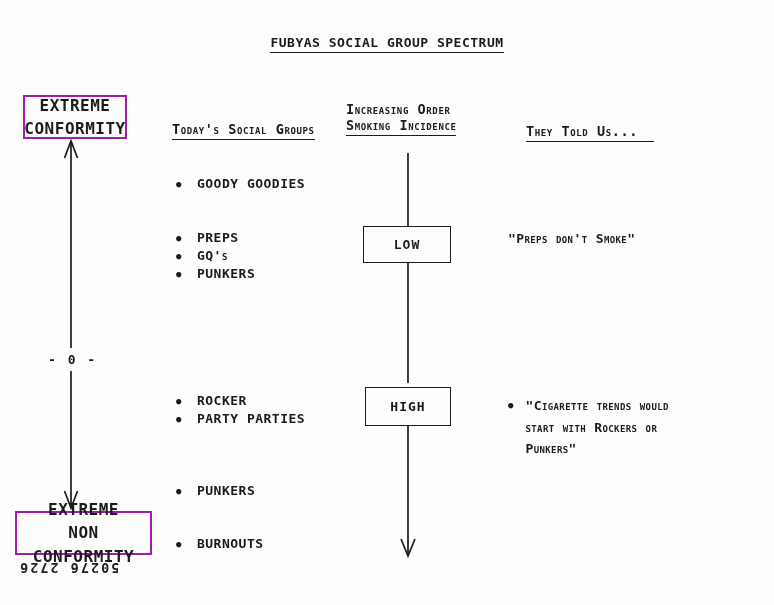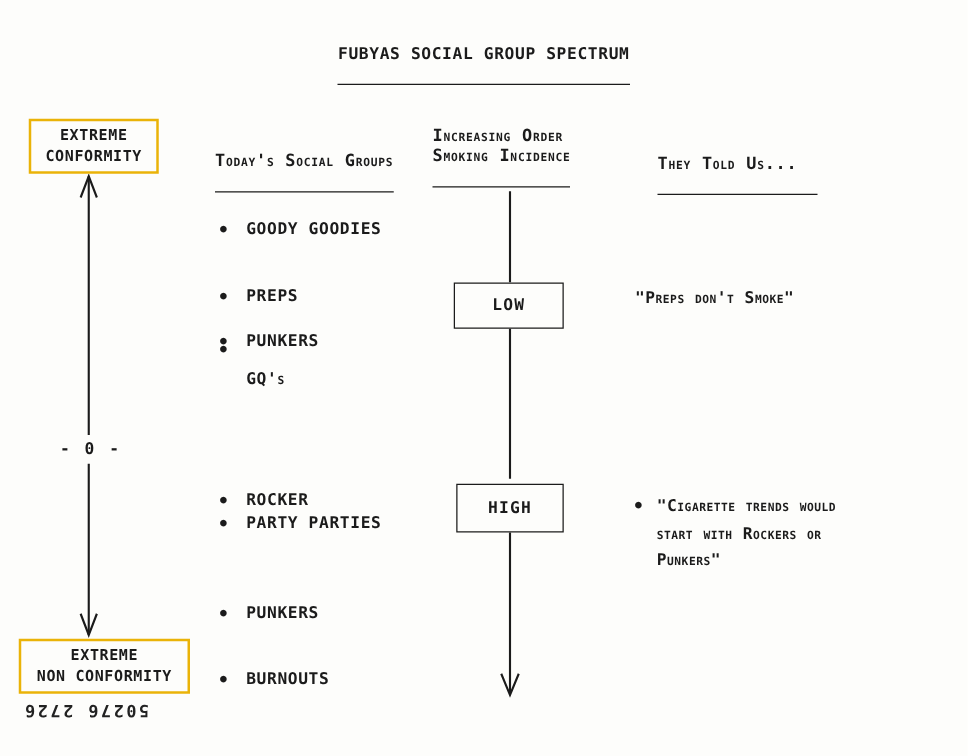--- a/index.html
+++ b/index.html
@@ -7,28 +7,28 @@
     position:relative;
     width:774px;height:605px;
     background:#fdfdfb;
     font-family:"DejaVu Sans Mono","Liberation Mono",monospace;
     color:#1b1b1b;
     overflow:hidden;
   }
   .abs{position:absolute;white-space:nowrap;}
   .caps{font-weight:700;letter-spacing:0.5px;font-size:13px;}
   .smallcaps{font-variant:small-caps;font-weight:700;letter-spacing:0.6px;font-size:13.5px;}
-  .underline{border-bottom:1.6px solid #1b1b1b;padding-bottom:16px;display:inline-block;}
+  .underline{border-bottom:1.6px solid #1b1b1b;padding-bottom:2px;display:inline-block;}
   .title-wrap{left:0;right:0;top:32px;text-align:center;}
   .box{
     position:absolute;
-    border:2px solid #eab308;
+    border:2px solid #a21caf;
     background:#fdfdfb;
     display:flex;flex-direction:column;align-items:center;justify-content:center;
-    font-weight:700;font-size:12px;letter-spacing:0.5px;line-height:1.45;
+    font-weight:700;font-size:16px;letter-spacing:0.5px;line-height:1.45;
     text-align:center;
   }
   .small-box{
     position:absolute;
     border:1.8px solid #1b1b1b;
     background:#fdfdfb;
     display:flex;align-items:center;justify-content:center;
     font-weight:700;font-size:13px;letter-spacing:1px;
   }
   .list-row{position:absolute;display:flex;align-items:center;gap:15px;}
@@ -95,21 +95,21 @@
   <div class="list-row caps" style="left:176px;top:176px;">
     <span class="bullet">●</span>
     <span>GOODY GOODIES</span>
   </div>
   <div class="list-row caps" style="left:176px;top:230px;">
     <span class="bullet">●</span>
     <span>PREPS</span>
   </div>
   <div class="list-row caps" style="left:176px;top:248px;">
     <span class="bullet">●</span>
-    <span style="font-variant:small-caps;margin-top:48px;">GQ's</span>
+    <span style="font-variant:small-caps;">GQ's</span>
   </div>
   <div class="list-row caps" style="left:176px;top:266px;">
     <span class="bullet">●</span>
     <span>PUNKERS</span>
   </div>
   <div class="list-row caps" style="left:176px;top:393px;">
     <span class="bullet">●</span>
     <span>ROCKER</span>
   </div>
   <div class="list-row caps" style="left:176px;top:411px;">

